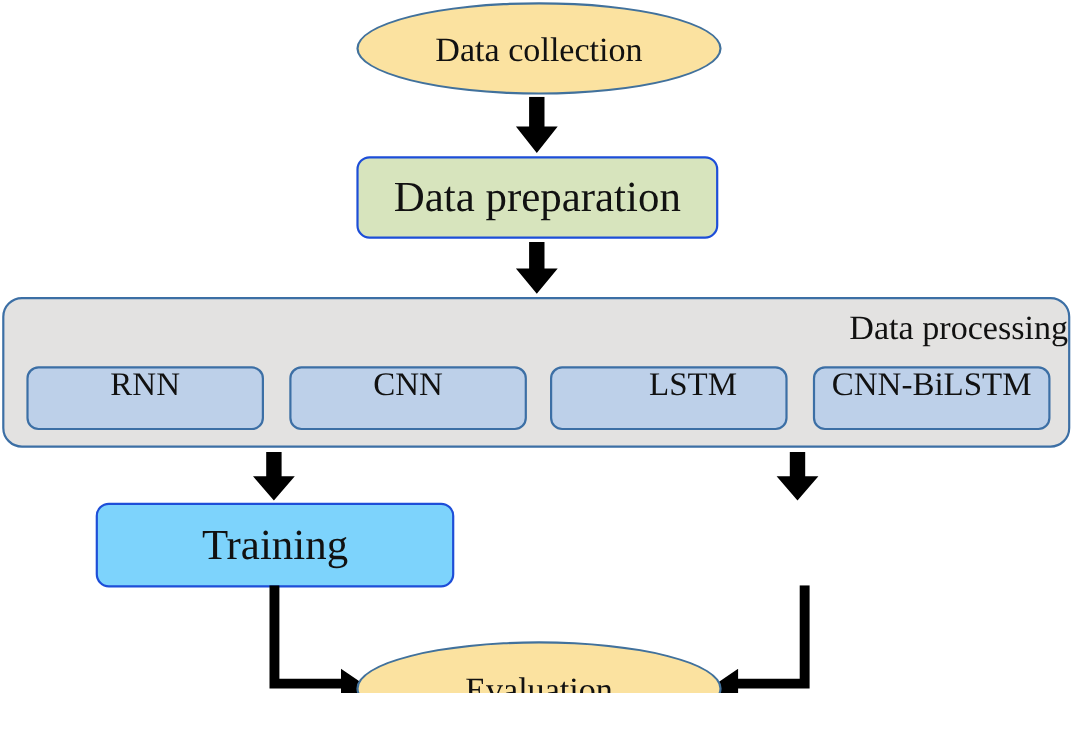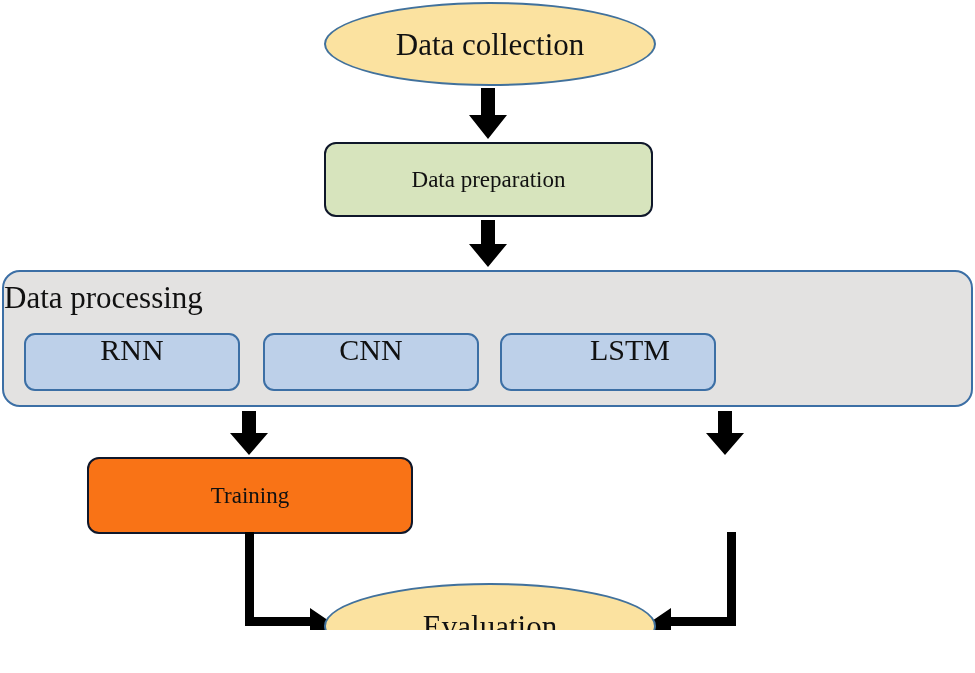--- a/index.html
+++ b/index.html
@@ -32,50 +32,50 @@
     border-radius: 50%;
     border: 2px solid #41719C;
     background: #FBE2A0;
     font-size: 31px;
   }
   #node-data-collection { left: 324px; top: 2px;  width: 332px; height: 84px; }
   #node-evaluation      { left: 324px; top: 583px; width: 332px; height: 86px; text-align: center; }
 
   
   .rect {
-    border: 2px solid #0f172a;
+    border: 2px solid #1d4ed8;
     border-radius: 12px;
-    font-size: 23px;
+    font-size: 39px;
   }
   #node-data-preparation {
     left: 324px; top: 142px; width: 329px; height: 75px;
     background: #D7E4BD;
   }
   #node-training, #node-testing {
     top: 457px; height: 77px;
-    background: #f97316;
+    background: #7dd3fc;
     text-align: right;
   }
   #node-training { left: 87px;  width: 326px; }
   #node-testing  { left: 562px; width: 327px; }
 
   
   #node-data-processing {
     position: absolute;
     left: 2px; top: 270px;
     width: 971px; height: 137px;
     box-sizing: border-box;
     background: #E3E2E1;
     border: 2px solid #3C6FA5;
     border-radius: 18px;
   }
   #data-processing-title {
     position: absolute;
     left: 0; right: 0; top: 10px;
-    text-align: left;
+    text-align: right;
     font-size: 31px;
     color: #111111;
     line-height: 1;
   }
   .model-box {
     position: absolute;
     top: 61px;
     height: 58px;
     box-sizing: border-box;
     display: flex;
@@ -146,20 +146,23 @@
     </div>
 
     <div class="model-box" id="model-box-1">
       <span>CNN</span>
     </div>
 
     <div class="model-box" id="model-box-2">
       <span>LSTM</span>
     </div>
 
+    <div class="model-box" id="model-box-3">
+      <span>CNN-BiLSTM</span>
+    </div>
   </div>
 
   <div class="block-arrow-down" id="arrow-processing-to-training">
     <svg viewBox="0 0 40 45" preserveAspectRatio="none">
       <polygon points="13,0 27,0 27,22 39,22 20,44 1,22 13,22" fill="#000000"></polygon>
     </svg>
   </div>
 
   <div class="block-arrow-down" id="arrow-processing-to-testing">
     <svg viewBox="0 0 40 45" preserveAspectRatio="none">

